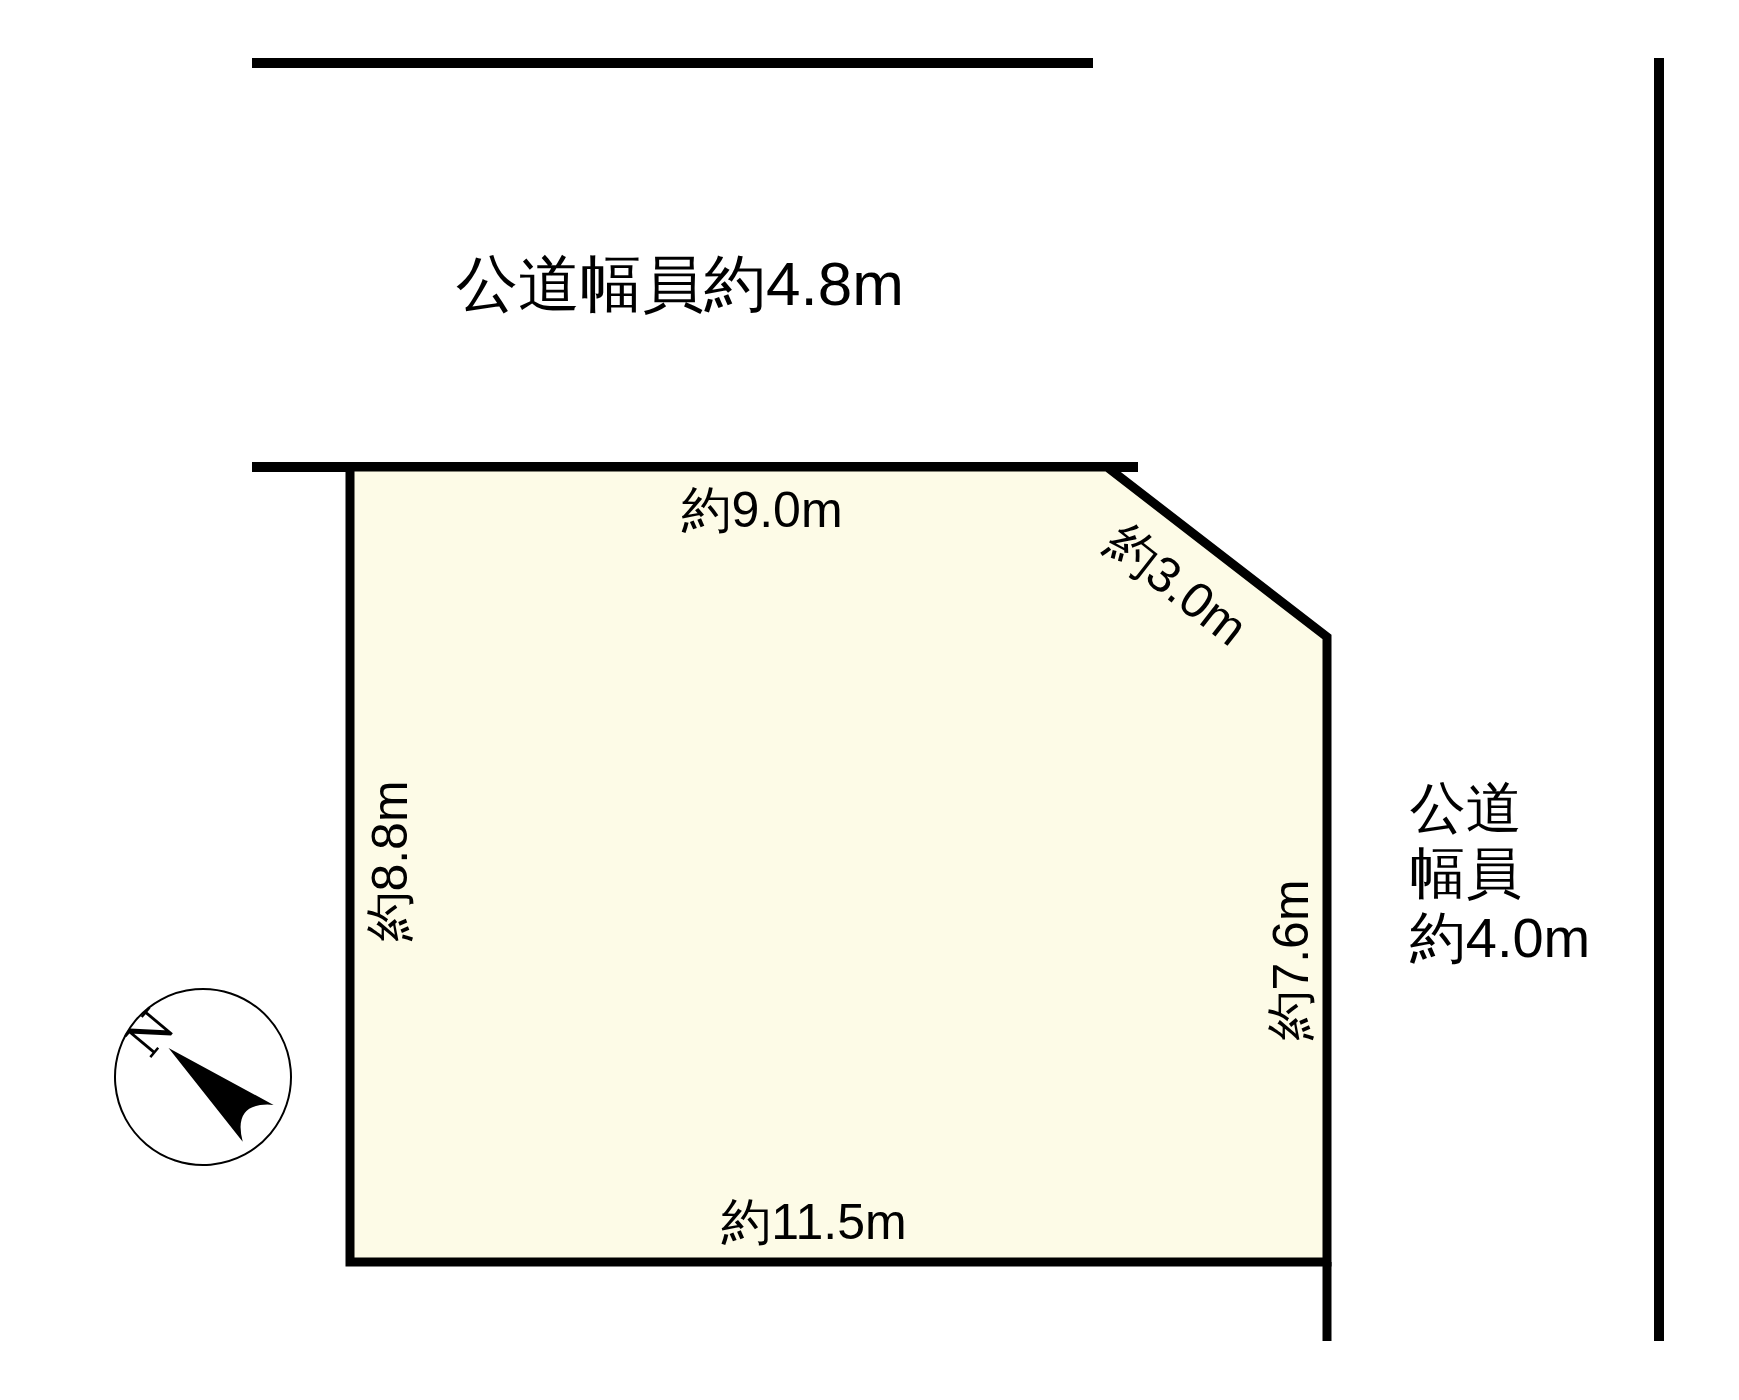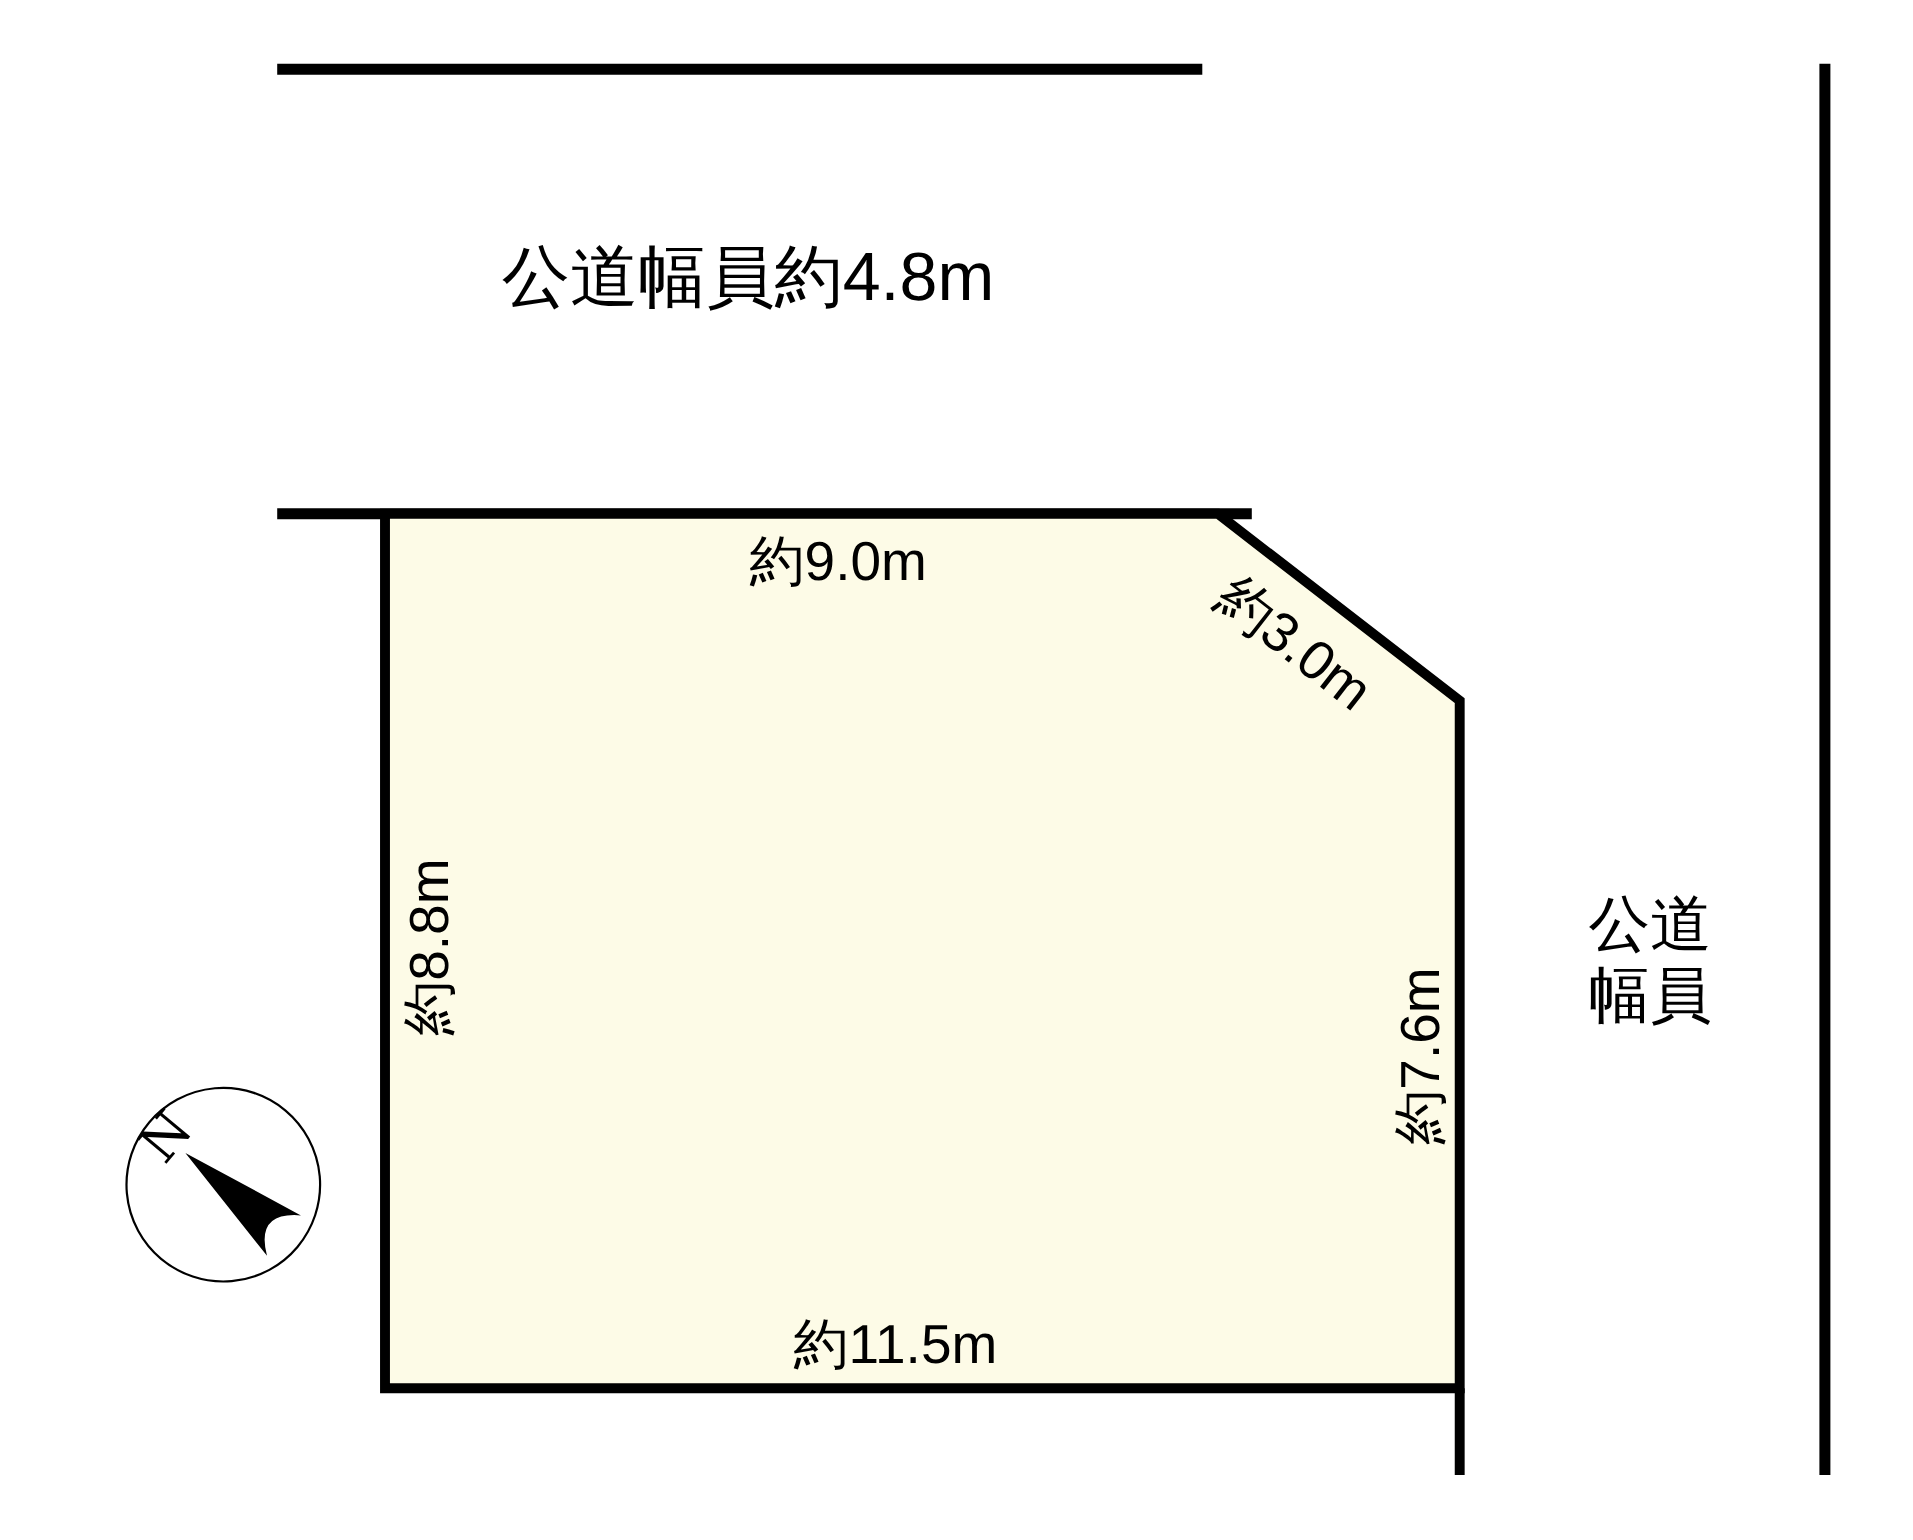--- a/index.html
+++ b/index.html
@@ -23,21 +23,21 @@
   }
   .label {
     position: absolute;
     white-space: nowrap;
     color: #000000;
     font-family: "Liberation Sans", sans-serif;
     line-height: 1;
   }
   .road-label-top {
     left: 680px;
-    top: 253px;
+    top: 284px;
     transform: translate(-50%, -50%);
     font-size: 62px;
   }
   .road-label-right {
     left: 1500px;
     top: 872px;
     transform: translate(-50%, -50%);
     font-size: 56px;
     line-height: 65px;
     white-space: nowrap;
@@ -94,20 +94,21 @@
       <path d="M 0,-45 L 24,72 Q 0,38 -24,72 Z" fill="#000000"></path>
       <text x="0" y="-52" text-anchor="middle" font-size="48" font-family="DejaVu Serif, serif" fill="#000000">N</text>
     </g>
   </svg>
 
   <div class="label road-label-top">公道幅員約4.8m</div>
 
   <div class="label road-label-right">
     <div>公道</div>
     <div>幅員</div>
+    <div>約4.0m</div>
   </div>
 
   <div class="label dim dim-top">約9.0m</div>
 
   <div class="label dim dim-corner">約3.0m</div>
 
   <div class="label dim dim-left">約8.8m</div>
 
   <div class="label dim dim-right">約7.6m</div>
 

